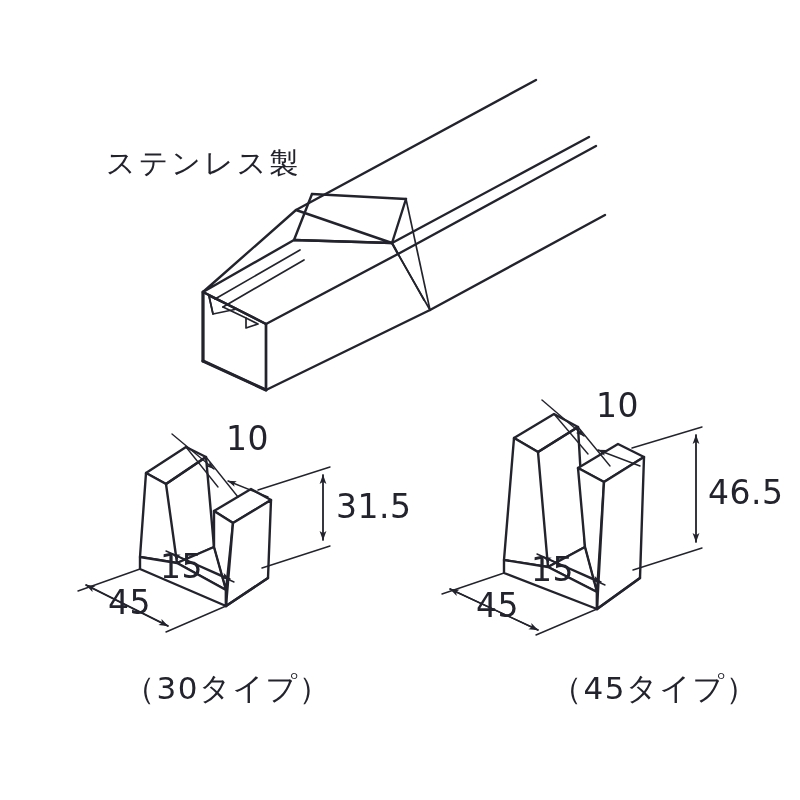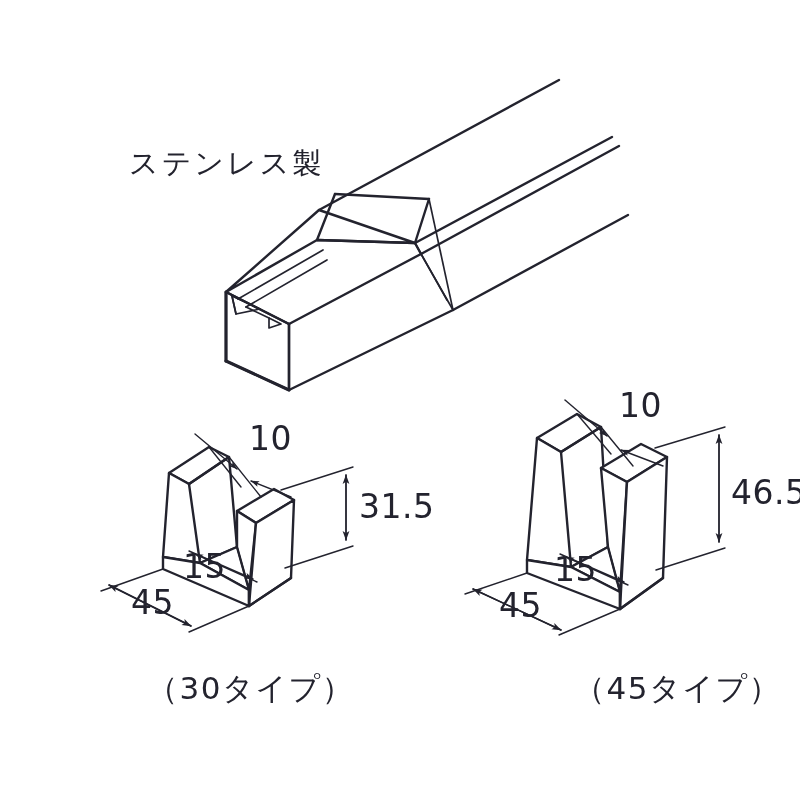--- a/index.html
+++ b/index.html
@@ -3,21 +3,21 @@
 <meta charset="utf-8">
 <style>
   html,body{margin:0;padding:0;}
   body{
     width:800px;height:800px;
     background:#ffffff;
     font-family:"DejaVu Sans","Liberation Sans",sans-serif;
     overflow:hidden;
     position:relative;
   }
-  #sheet{position:absolute;inset:0;padding-left:23px;}
+  #sheet{position:absolute;inset:0;}
   svg{display:block;}
   .ink{fill:none;stroke:#23232e;stroke-linecap:round;stroke-linejoin:round;}
   .lw-thick{stroke-width:3.1;}
   .lw-main{stroke-width:2.4;}
   .lw-thin{stroke-width:1.7;}
   .lw-hair{stroke-width:1.4;}
   .face{fill:#ffffff;}
   .txt{
     fill:#23232e;
     font-family:"DejaVu Sans","Liberation Sans",sans-serif;

